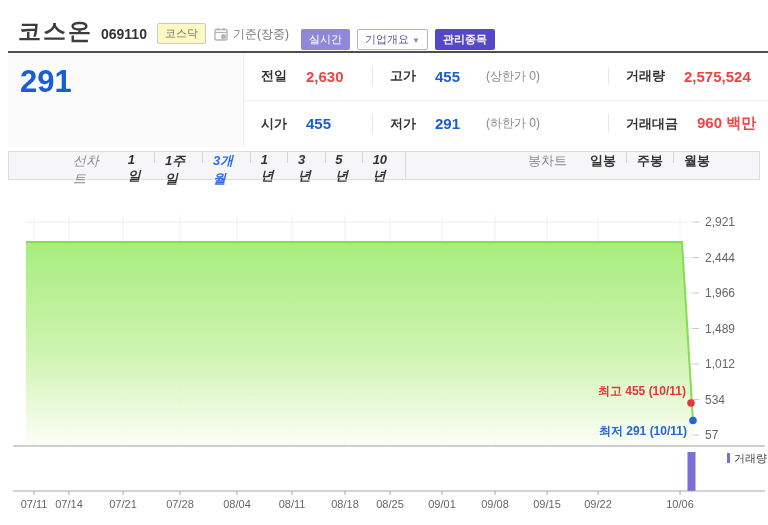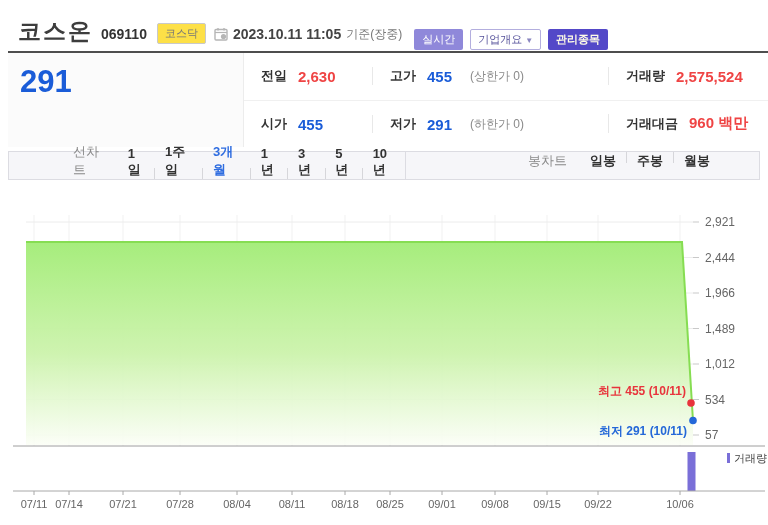--- a/index.html
+++ b/index.html
@@ -6,21 +6,21 @@
   html,body { width:768px; height:525px; }
   body {
     font-family: "Liberation Sans", "DejaVu Sans", sans-serif;
     background:#fff; color:#333; position:relative; overflow:hidden;
   }
 
   
   .header { position:absolute; top:13px; left:18px; right:4px; display:flex; align-items:center; white-space:nowrap; }
   .stock-title { font-size:23px; font-weight:bold; color:#3d3d3d; letter-spacing:2px; }
   .stock-code { font-size:14px; font-weight:bold; color:#333; margin-left:8px; margin-top:5px; }
-  .market-badge { margin-left:10px; margin-top:3px; font-size:11px; color:#777; background:#fde047;
+  .market-badge { margin-left:10px; margin-top:3px; font-size:11px; color:#777; background:#fef9c3;
                   border:1px solid #c9c9c9; border-radius:2px; padding:2px 7px; }
   .cal-icon { margin-left:8px; margin-top:4px; display:inline-flex; }
   .date-text { font-size:14px; font-weight:bold; color:#444; margin-left:5px; margin-top:4px; }
   .date-note { font-size:12px; font-weight:normal; color:#777; margin-left:5px; margin-top:5px; }
   .hbadge { font-size:11px; border-radius:2px; padding:3px 8px; margin-top:16px; }
   .badge-realtime { background:#8f88da; color:#fff; margin-left:12px; }
   .badge-overview { background:#fff; color:#55519a; border:1px solid #b3aede; margin-left:7px; padding:2px 7px; }
   .badge-overview .caret { font-size:8px; color:#8a86c0; margin-left:3px; }
   .badge-managed { background:#5348c8; color:#fffce6; font-weight:bold; margin-left:7px; }
 
@@ -31,33 +31,33 @@
   .price-current { font-size:31px; font-weight:bold; color:#1a5cd8; line-height:1.15; }
   .price-change { display:flex; align-items:center; margin-top:5px; }
   .chg-label { font-size:11px; color:#777; margin-right:4px; }
   .chg-arrow { font-size:13px; color:#1a5cd8; margin-right:2px; }
   .chg-value, .chg-pct { font-size:18px; font-weight:bold; color:#1a5cd8; }
   .chg-div { width:1px; height:14px; background:#d5d5d5; margin:0 9px; }
 
   .summary { flex:1; display:flex; flex-direction:column; }
   .summary-row { flex:1; display:flex; align-items:center; }
   .summary-row + .summary-row { border-top:1px solid #f0f0f0; }
-  .cell { display:flex; align-items:flex-end; padding-left:17px; }
+  .cell { display:flex; align-items:center; padding-left:17px;gap:8px; }
   .cell.c1 { width:128px; }
   .cell.c2 { width:236px; border-left:1px solid #e8e8e8; }
   .cell.c3 { flex:1; border-left:1px solid #e8e8e8; }
   .cell .lbl { font-size:13px; font-weight:bold; color:#333; margin-right:11px; }
   .cell .val { font-size:15px; font-weight:bold; color:#ef4444; }
   .cell .val.blue { color:#1a5cd8; }
   .cell .extra { font-size:12px; color:#8a8a8a; margin-left:18px; }
 
   
   .tabbar { position:absolute; top:151px; left:8px; right:8px; height:29px; background:#f6f6f9;
             border:1px solid #dcdce2; display:flex; align-items:center; font-size:13px; }
-  .tab-left { display:flex; align-items:flex-end; width:396px; padding-left:64px; height:100%; }
+  .tab-left { display:flex; align-items:flex-start; width:396px; padding-left:64px; height:100%;font-style:italic; }
   .group-div { width:1px; height:100%; background:#dcdce2; }
   .tab-right { display:flex; padding-left:122px; height:100%; }
   .tab-grouplabel { color:#8a8a8a; margin-right:13px; }
   .tab-item { color:#333; font-weight:bold; padding:0 10px; cursor:pointer; }
   .tab-item.sel { color:#2f6de0; }
   .tsep { width:1px; height:11px; background:#d6d6da; }
 
   
   .chart-wrap { position:absolute; top:195px; left:0; width:768px; height:330px; }
   svg text { font-family:"Liberation Sans","DejaVu Sans",sans-serif; }
@@ -75,21 +75,20 @@
   <span class="market-badge">코스닥</span>
   <span class="cal-icon">
     <svg width="14" height="14" viewBox="0 0 14 14">
       <rect x="1" y="2.5" width="12" height="10.5" rx="1" fill="none" stroke="#b5b5b5" stroke-width="1.4"></rect>
       <line x1="1" y1="5.5" x2="13" y2="5.5" stroke="#b5b5b5" stroke-width="1.2"></line>
       <line x1="4" y1="1" x2="4" y2="3.5" stroke="#b5b5b5" stroke-width="1.4"></line>
       <line x1="10" y1="1" x2="10" y2="3.5" stroke="#b5b5b5" stroke-width="1.4"></line>
       <circle cx="9.5" cy="9.5" r="2.6" fill="#b5b5b5"></circle>
     </svg>
   </span>
-  <span class="date-text">2023.10.11 11:05</span>
   <span class="date-note">기준(장중)</span>
   <span class="hbadge badge-realtime">실시간</span>
   <span class="hbadge badge-overview"><span>기업개요</span><span class="caret">▼</span></span>
   <span class="hbadge badge-managed">관리종목</span>
 </div>
 
 <div class="info-box">
   <div class="price-panel">
     <div class="price-current">291</div>
   </div>

